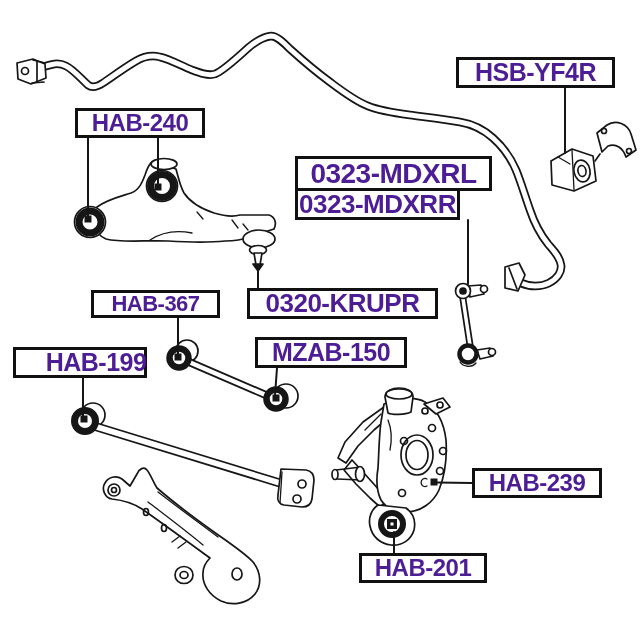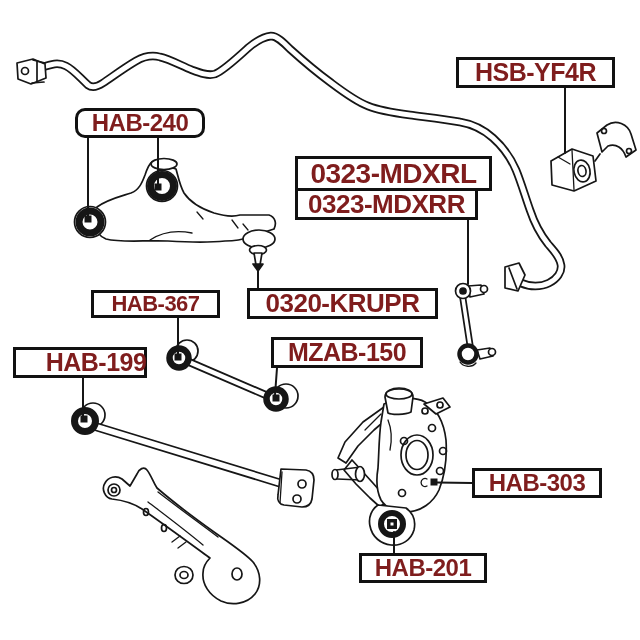--- a/index.html
+++ b/index.html
@@ -1,19 +1,19 @@
 <!DOCTYPE html>
 <html><head>
 <meta charset="utf-8">
 <style>
   html,body{margin:0;padding:0;background:#fff;}
   #stage{position:relative;width:640px;height:640px;background:#fff;overflow:hidden;
          font-family:"Liberation Sans",sans-serif;}
   #lineart{position:absolute;left:0;top:0;}
-  .plabel{position:absolute;background:#fff;border:3px solid #111;color:#7f1d1d;
+  .plabel{position:absolute;background:#fff;border:3px solid #111;color:#4c1d95;
           font-weight:bold;display:flex;align-items:center;justify-content:center;
           letter-spacing:-0.5px;white-space:nowrap;box-sizing:border-box;
           font-family:"Liberation Sans",sans-serif;}
 </style>
 </head>
 <body>
 
 <div id="stage">
 
 <svg id="lineart" width="640" height="640" viewBox="0 0 640 640" stroke="#161616" fill="none" stroke-width="1.7" stroke-linecap="round" stroke-linejoin="round">
@@ -202,24 +202,24 @@
       <rect x="154.5" y="183.5" width="7" height="7"></rect>
       <rect x="174.5" y="353.5" width="7" height="7"></rect>
       <rect x="272.5" y="394.5" width="7" height="7"></rect>
       <rect x="80.5" y="415.5" width="7" height="7"></rect>
       <rect x="430.5" y="478.5" width="7" height="7"></rect>
     </g>
   </g>
 </svg>
 
 <div id="labels">
-      <div class="plabel" style="left: 75px; top: 108px; width: 130px; height: 30px; font-size: 24px; border-radius: 10px;">HAB-240</div>
+      <div class="plabel" style="left: 75px; top: 108px; width: 130px; height: 30px; font-size: 24px;">HAB-240</div>
       <div class="plabel" style="left: 456px; top: 57px; width: 159px; height: 31px; font-size: 25px;">HSB-YF4R</div>
       <div class="plabel" style="left: 295px; top: 156px; width: 197px; height: 35px; font-size: 28px;">0323-MDXRL</div>
-      <div class="plabel" style="left: 295px; top: 188px; width: 183px; height: 32px; font-size: 26px;">0323-MDXRR</div>
+      <div class="plabel" style="left: 295px; top: 188px; width: 165px; height: 32px; font-size: 26px;">0323-MDXRR</div>
       <div class="plabel" style="left: 247px; top: 288px; width: 191px; height: 31px; font-size: 26px;">0320-KRUPR</div>
       <div class="plabel" style="left: 91px; top: 290px; width: 129px; height: 28px; font-size: 22px;">HAB-367</div>
       <div class="plabel" style="left: 13px; top: 347px; width: 134px; height: 31px; font-size: 25px; padding-left: 32px;">HAB-199</div>
-      <div class="plabel" style="left: 255px; top: 337px; width: 152px; height: 31px; font-size: 25px; margin-left: 16px;">MZAB-150</div>
-      <div class="plabel" style="left: 472px; top: 468px; width: 130px; height: 30px; font-size: 24px;">HAB-303</div>
+      <div class="plabel" style="left: 255px; top: 337px; width: 152px; height: 31px; font-size: 25px;">MZAB-150</div>
+      <div class="plabel" style="left: 472px; top: 468px; width: 130px; height: 30px; font-size: 24px;">HAB-239</div>
       <div class="plabel" style="left: 359px; top: 553px; width: 128px; height: 30px; font-size: 24px;">HAB-201</div>
     </div>
 </div>
 
 </body></html>

